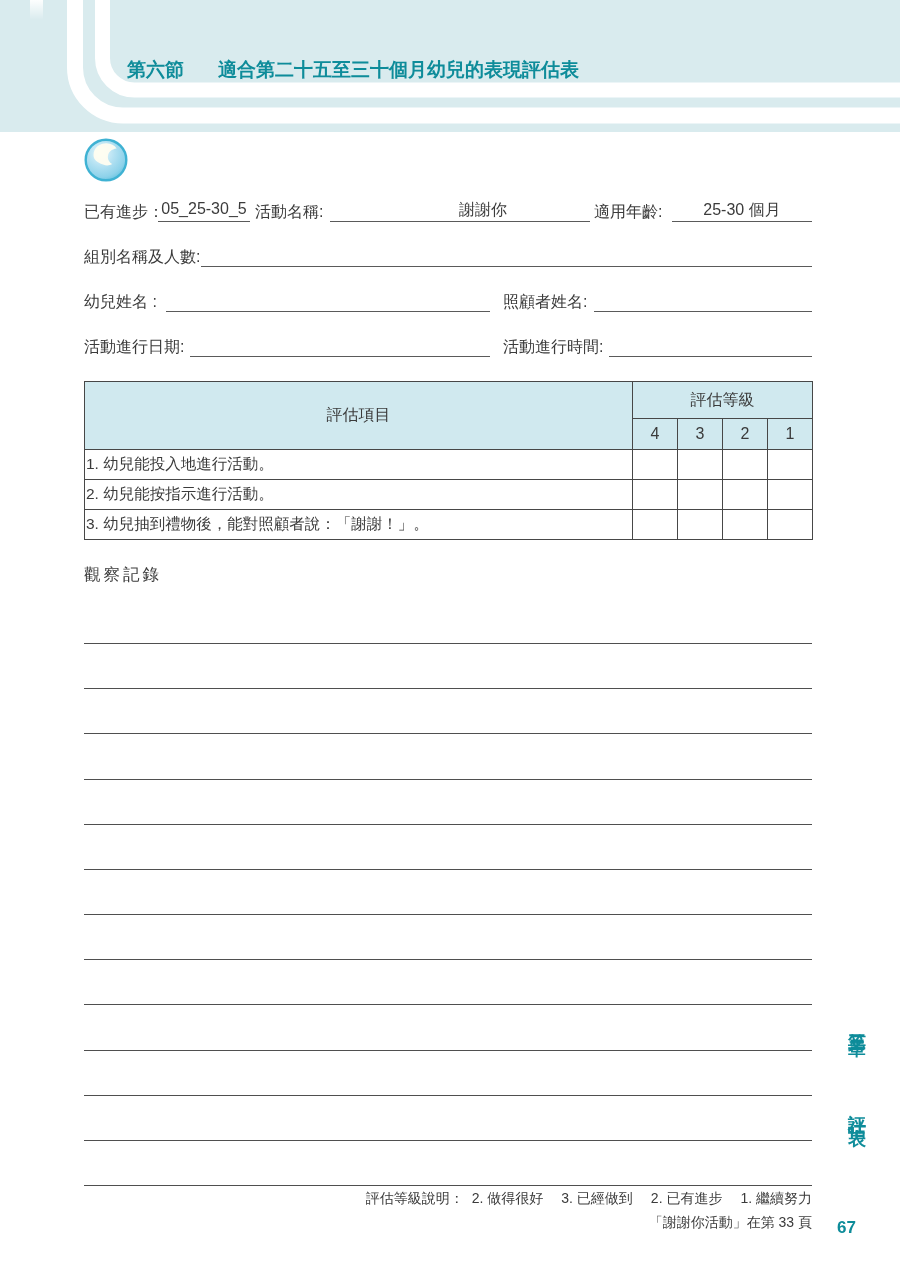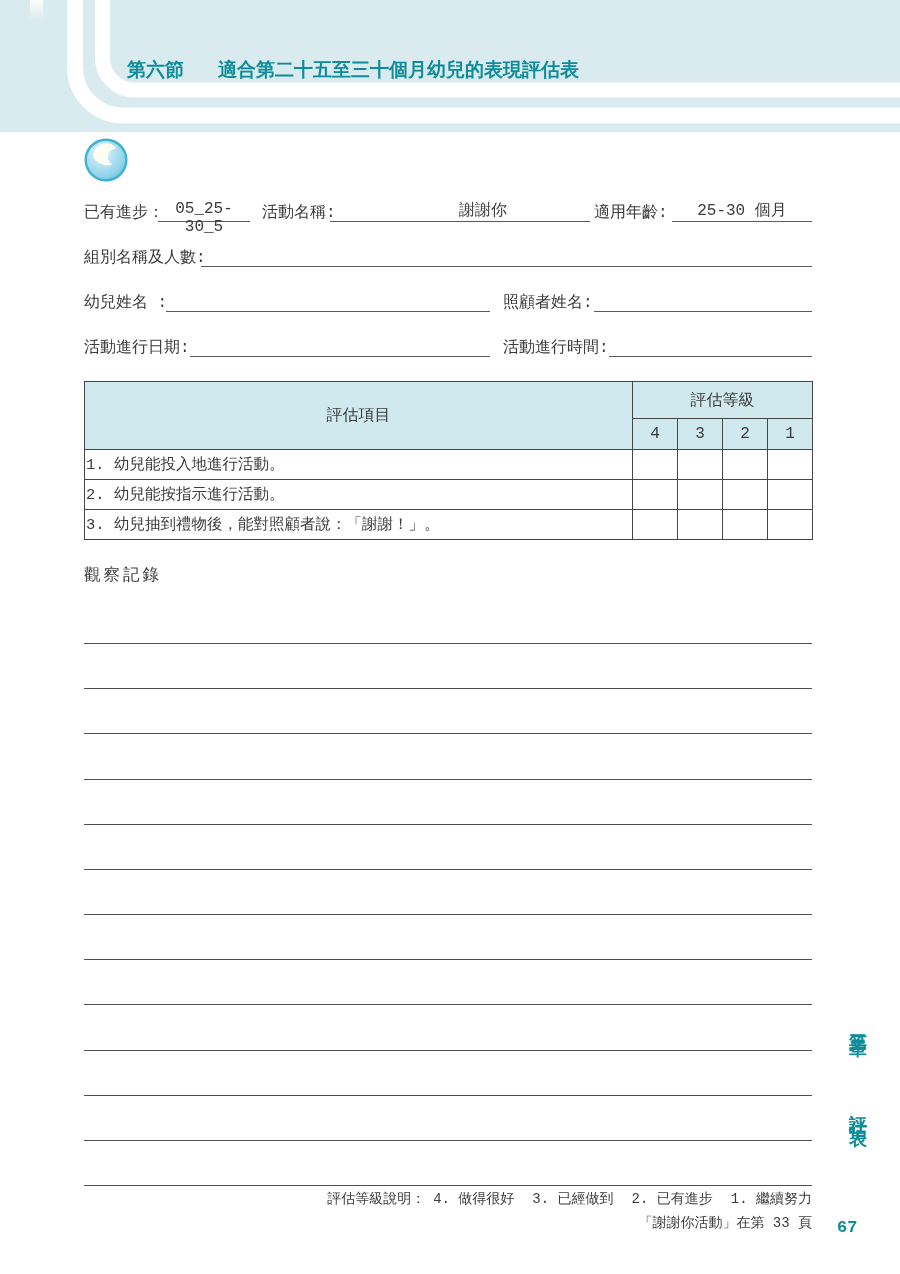--- a/index.html
+++ b/index.html
@@ -5,21 +5,21 @@
   :root{
     --teal:#0e8c9a;
     --band:#d9ebee;
     --thead:#d0e9ef;
     --ink:#3b3b3b;
     --rule:#4f4f4f;
   }
   html,body{margin:0;padding:0;background:#ffffff;}
   #page{
     position:relative;width:900px;height:1274px;background:#ffffff;overflow:hidden;
-    font-family:Liberation Mono, monospace;color:var(--ink);
+    font-family:Liberation Sans, sans-serif;color:var(--ink);
   }
   
   .band{position:absolute;left:0;top:0;width:900px;height:132px;background:var(--band);}
   .band svg{position:absolute;left:0;top:0;}
   .section-header{position:absolute;left:127px;top:57px;font-size:19px;font-weight:bold;color:var(--teal);white-space:nowrap;}
   .section-header .part2{margin-left:34px;}
   
   .bubble{position:absolute;left:84px;top:138px;width:44px;height:44px;}
   .page-title{position:absolute;left:142px;top:149px;font-size:24px;color:#353535;letter-spacing:2px;}
   
@@ -84,21 +84,21 @@
       </radialGradient>
     </defs>
     <circle cx="22" cy="22" r="20.3" fill="url(#bg1)" stroke="#3fb2d3" stroke-width="2.4"></circle>
     <path d="M 9.5 17 C 9.5 9.5 16 5.2 22.5 5.2 C 27 5.2 30.6 7.3 32.6 10.4
              C 27.6 11 24.4 14 23.9 18 C 23.5 21.6 25.4 24.6 28.4 26.1
              C 25.8 27.6 22.4 28.1 19 26.6 C 13 24.4 9.5 21.6 9.5 17 Z" fill="#fffdf0" opacity="0.95"></path>
   </svg>
 
   <span class="flabel" style="left:84px;top:202px">已有進步：</span>
   <span class="ffield center" style="left:158px;top:200px;width:92px">05_25-30_5</span>
-  <span class="flabel" style="left:262px;top:202px">活動名稱:</span>
+  <span class="flabel" style="left:255px;top:202px">活動名稱:</span>
   <span class="ffield" style="left:330px;top:200px;width:260px;padding-left:46px">謝謝你</span>
   <span class="flabel" style="left:594px;top:202px">適用年齡:</span>
   <span class="ffield center" style="left:672px;top:200px;width:140px">25-30 個月</span>
 
   <span class="flabel" style="left:84px;top:247px">組別名稱及人數:</span>
   <span class="ffield" style="left:201px;top:245px;width:611px"></span>
 
   <span class="flabel" style="left:84px;top:292px">幼兒姓名 :</span>
   <span class="ffield" style="left:166px;top:290px;width:324px"></span>
   <span class="flabel" style="left:503px;top:292px">照顧者姓名:</span>
@@ -168,18 +168,18 @@
       <div class="wline" style="top: 1049.53px;"></div>
       <div class="wline" style="top: 1094.7px;"></div>
       <div class="wline" style="top: 1139.87px;"></div>
       <div class="wline" style="top: 1185.04px;"></div>
     </div>
 
   <div class="side part1">第三章</div>
   <div class="side part2">評估表</div>
 
   <div class="foot1">
-    <span>評估等級說明：</span><span id="rating-notes"><span class="note" style="margin-left: 8px;">4. 做得很好</span><span class="note">3. 已經做到</span><span class="note">2. 已有進步</span><span class="note">1. 繼續努力</span></span>
+    <span>評估等級說明：</span><span id="rating-notes"><span class="note" style="margin-left: 8px;">2. 做得很好</span><span class="note">3. 已經做到</span><span class="note">2. 已有進步</span><span class="note">1. 繼續努力</span></span>
   </div>
   <div class="foot2">「謝謝你活動」在第 33 頁</div>
   <div class="pagenum">67</div>
 
 </div>
 
 </body></html>

